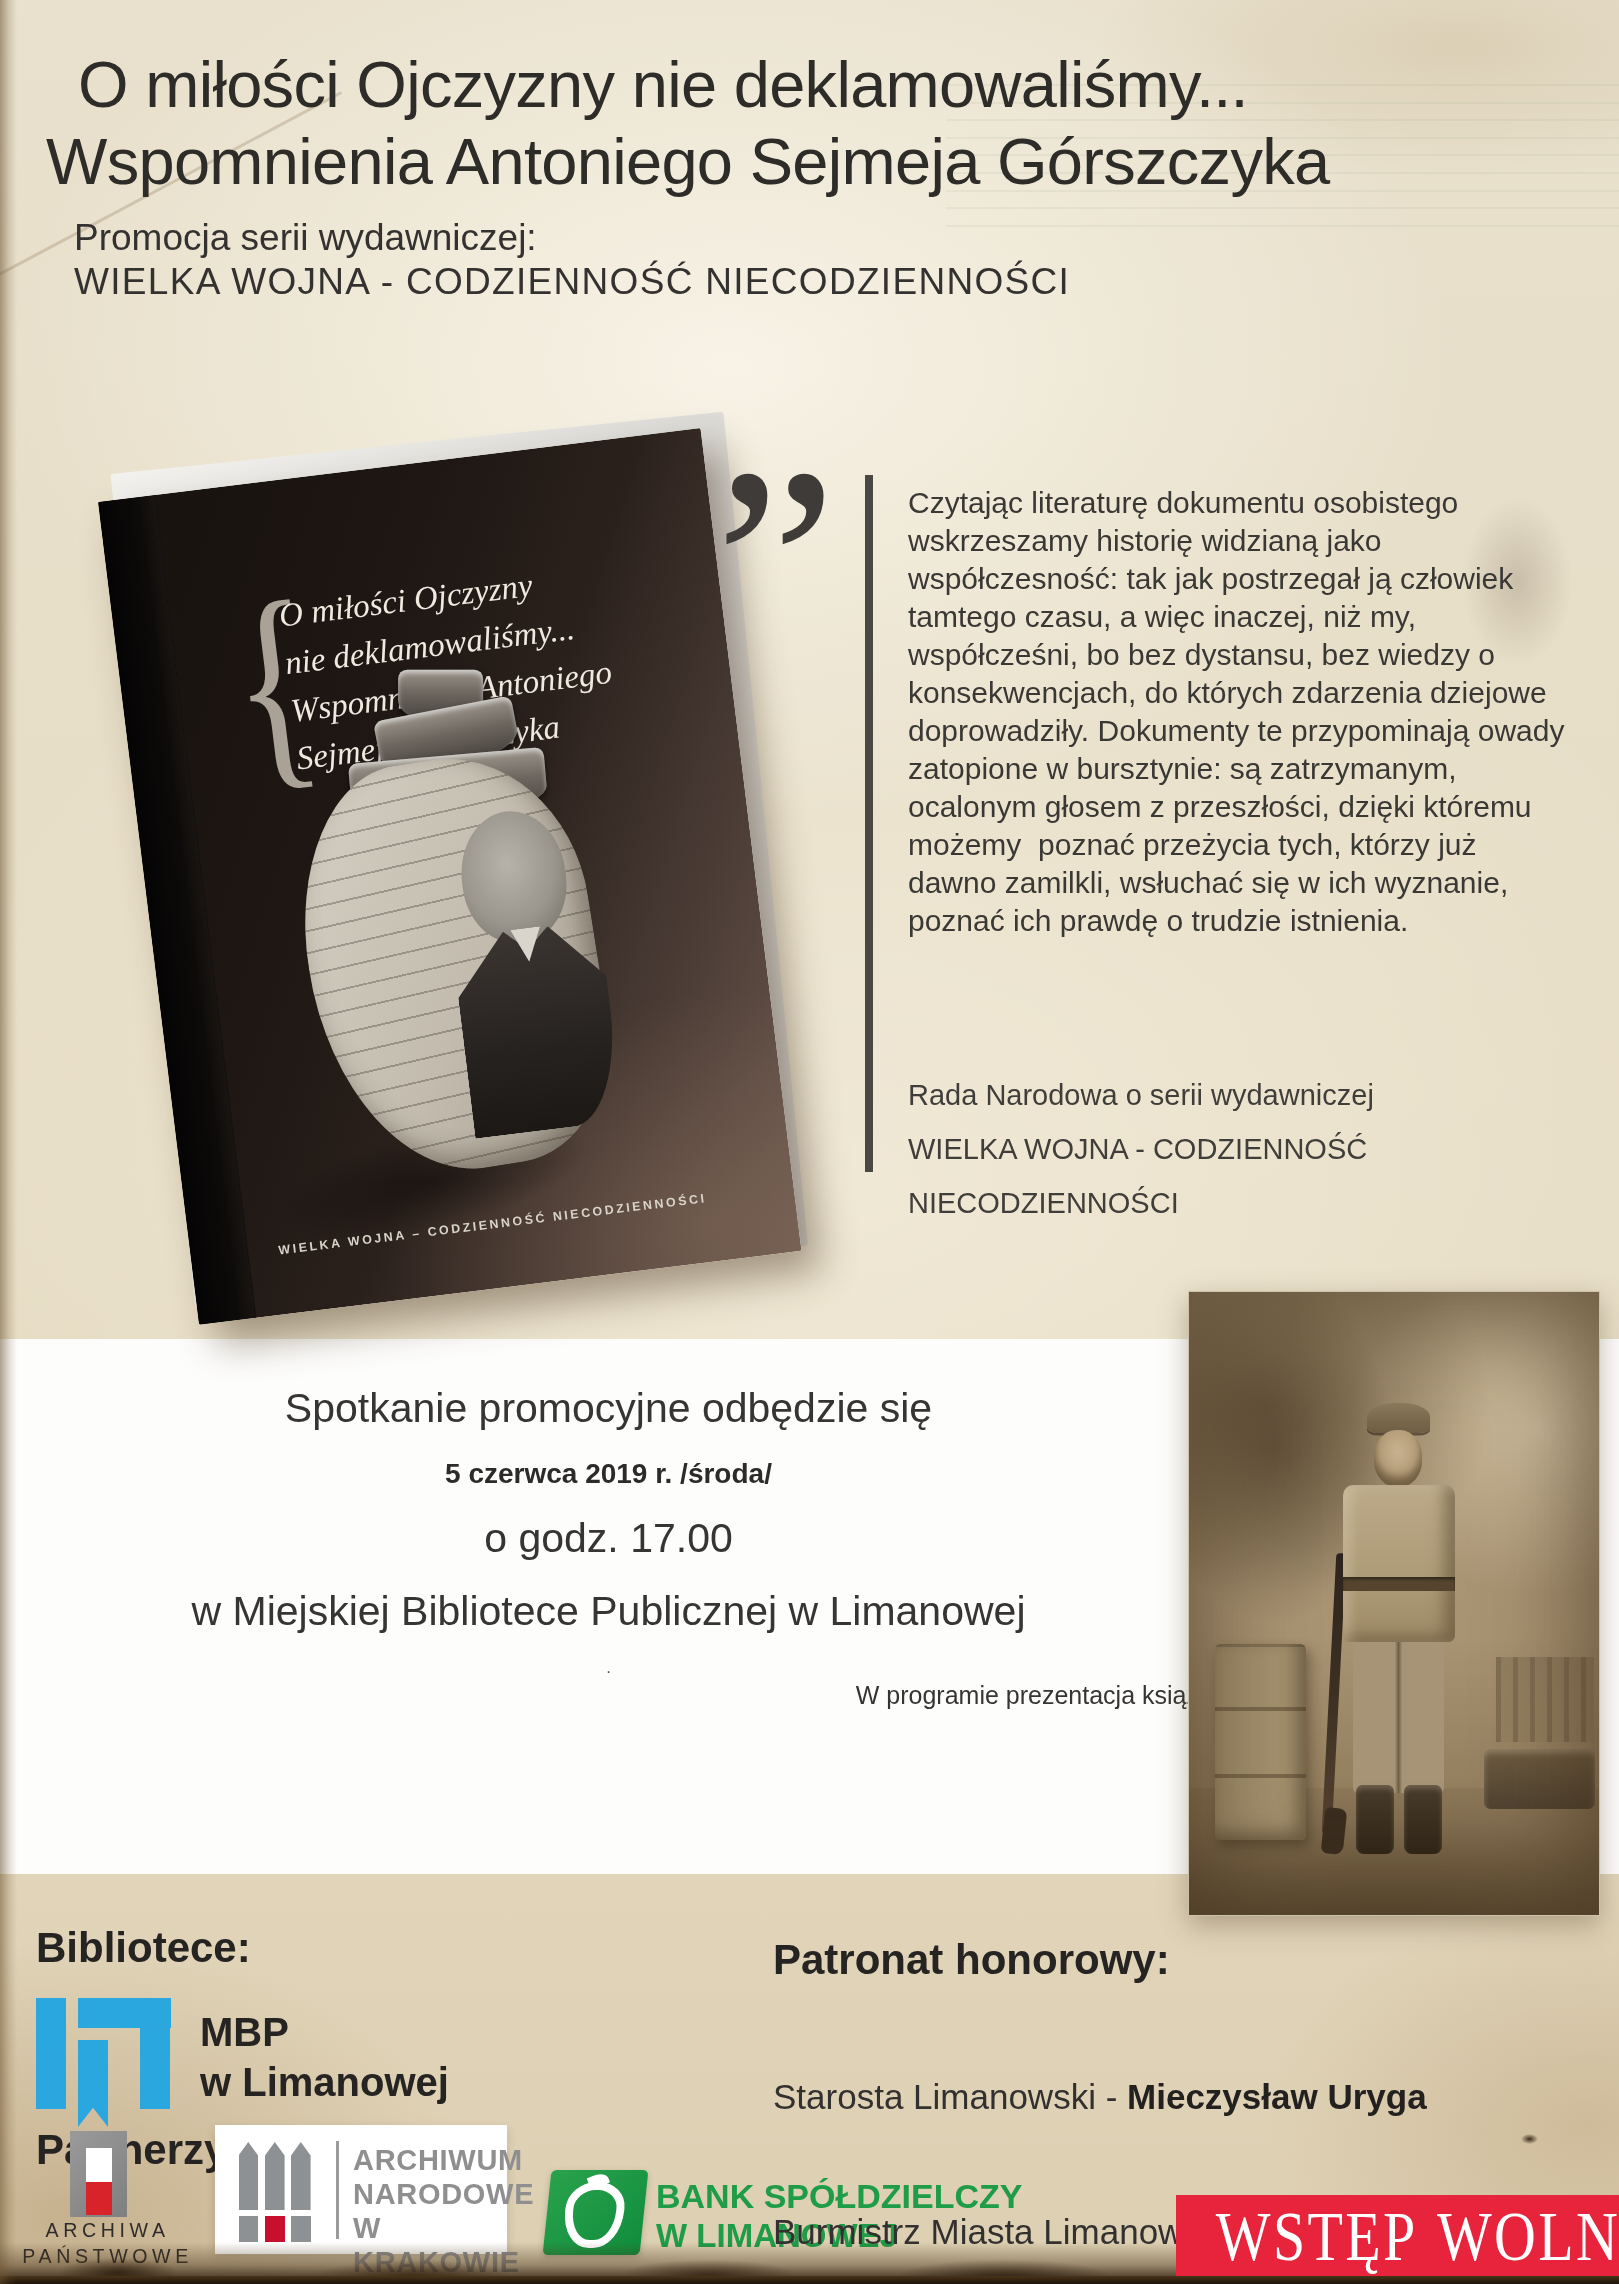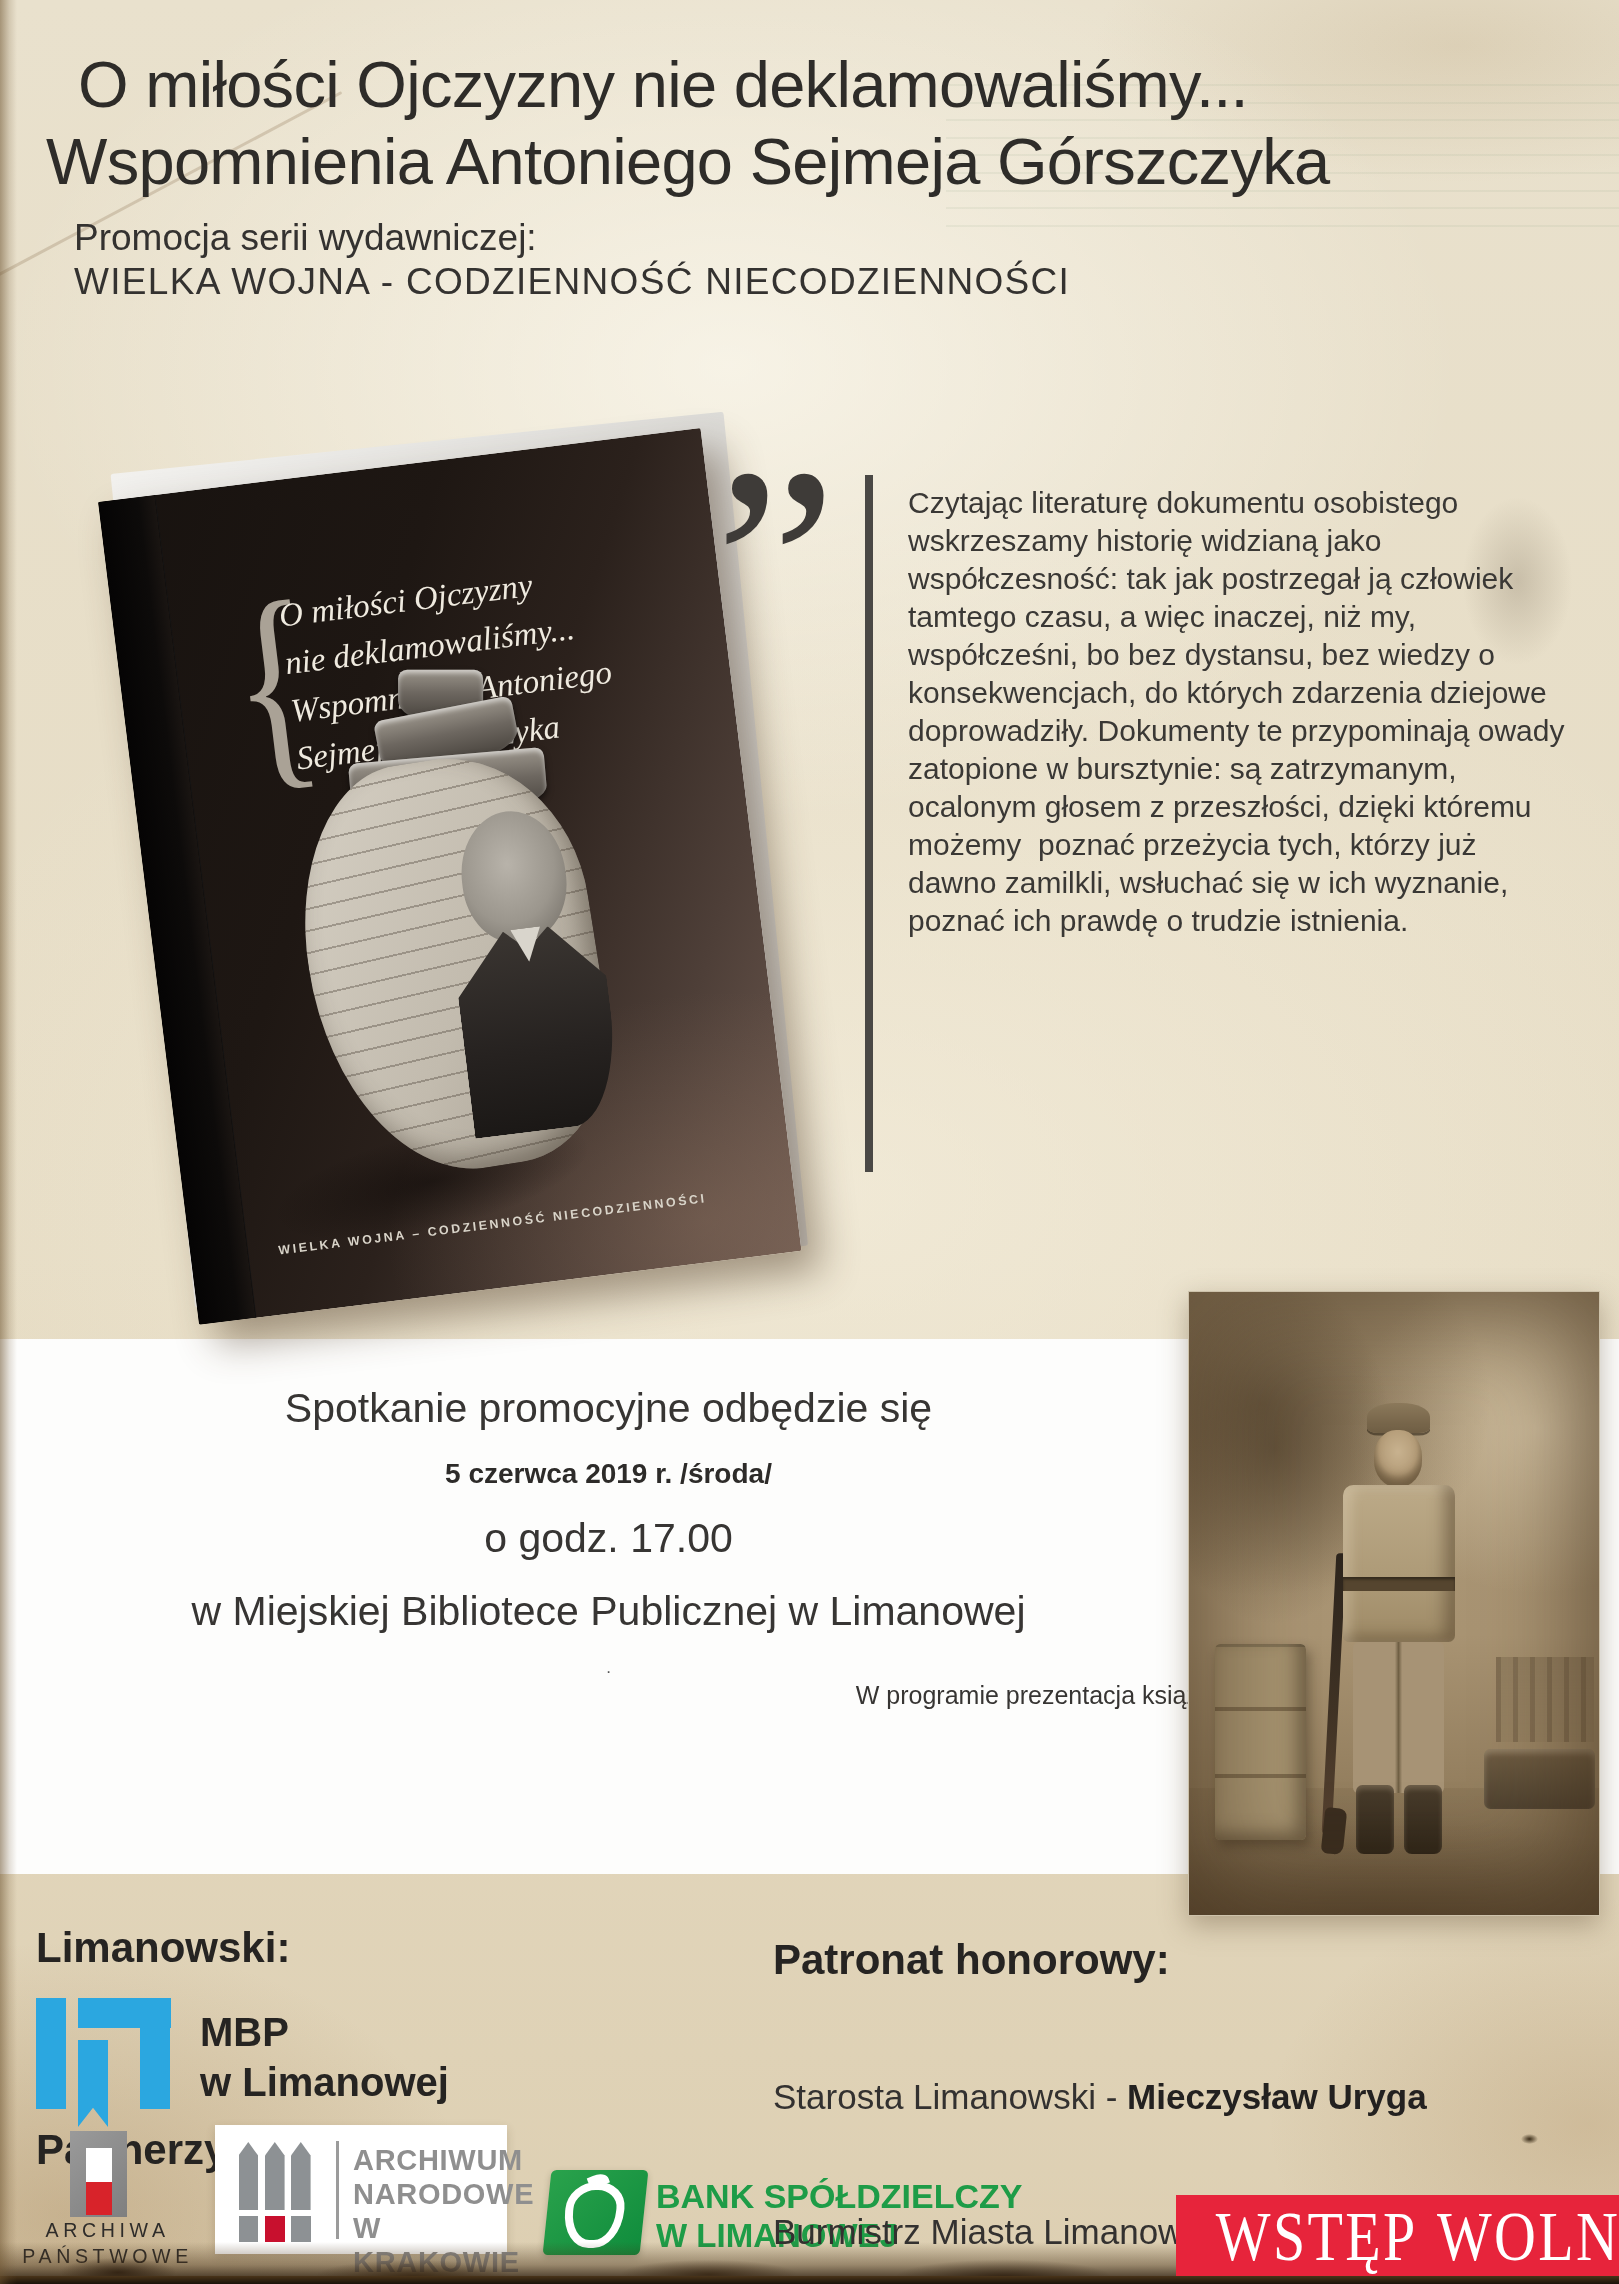--- a/index.html
+++ b/index.html
@@ -228,20 +228,25 @@
         <div class="p-suit"></div>
         <div class="p-collar"></div>
       </div>
       <div class="cover-series">WIELKA WOJNA – CODZIENNOŚĆ NIECODZIENNOŚCI</div>
     </div>
   </div>
 
   <div class="abs quote-mark">”</div>
   <div class="abs quote-rule"></div>
   <div class="abs quote-body">Czytając literaturę dokumentu osobistego wskrzeszamy historię widzianą jako współczesność: tak jak postrzegał ją człowiek tamtego czasu, a więc inaczej, niż my, współcześni, bo bez dystansu, bez wiedzy o konsekwencjach, do których zdarzenia dziejowe doprowadziły. Dokumenty te przypominają owady zatopione w bursztynie: są zatrzymanym, ocalonym głosem z przeszłości, dzięki któremu możemy  poznać przeżycia tych, którzy już dawno zamilkli, wsłuchać się w ich wyznanie, poznać ich prawdę o trudzie istnienia.</div>
+  <div class="abs quote-attrib">
+    <div>Rada Narodowa o serii wydawniczej</div>
+    <div>WIELKA WOJNA - CODZIENNOŚĆ</div>
+    <div>NIECODZIENNOŚCI</div>
+  </div>
 
   <div class="abs white-band"></div>
   <div class="abs event-block">
     <div class="ev ev-1">Spotkanie promocyjne odbędzie się</div>
     <div class="ev ev-date">5 czerwca 2019 r. /środa/</div>
     <div class="ev ev-time">o godz. 17.00</div>
     <div class="ev ev-venue">w Miejskiej Bibliotece Publicznej w Limanowej</div>
     <div class="ev ev-dot">.</div>
     <div class="ev ev-prog">W programie prezentacja książki</div>
   </div>
@@ -257,21 +262,21 @@
     <div class="sp-cap"></div>
     <div class="sp-face"></div>
     <div class="sp-tunic"></div>
     <div class="sp-belt"></div>
     <div class="sp-trous"></div>
     <div class="sp-boot sp-boot-l"></div>
     <div class="sp-boot sp-boot-r"></div>
     <div class="sp-vign"></div>
   </div>
 
-  <div class="abs sec-heading organizer-h">Limanowski:</div>
+  <div class="abs sec-heading organizer-h">Bibliotece:</div>
   <div class="abs mbp-logo">
     <div class="mbp-piece mbp-left"></div>
     <div class="mbp-piece mbp-top"></div>
     <div class="mbp-piece mbp-right"></div>
     <div class="mbp-piece mbp-ribbon"></div>
   </div>
   <div class="abs mbp-text">
     <div>MBP</div>
     <div>w Limanowej</div>
   </div>

